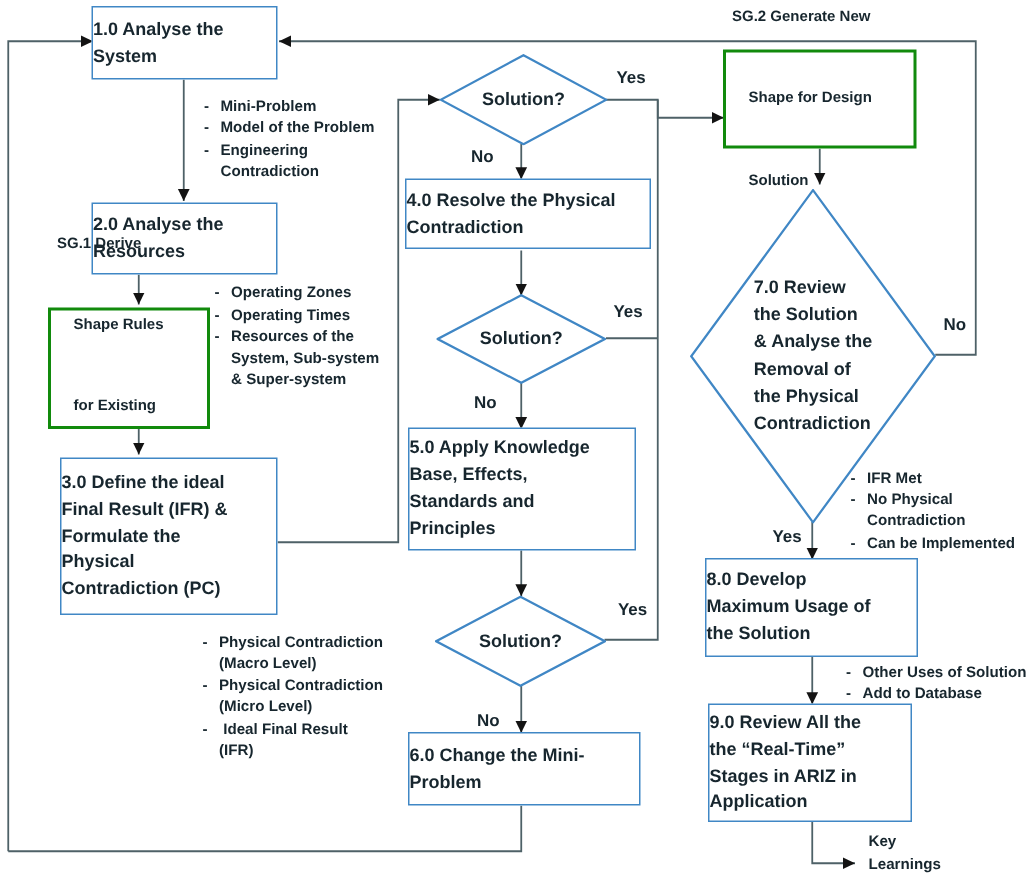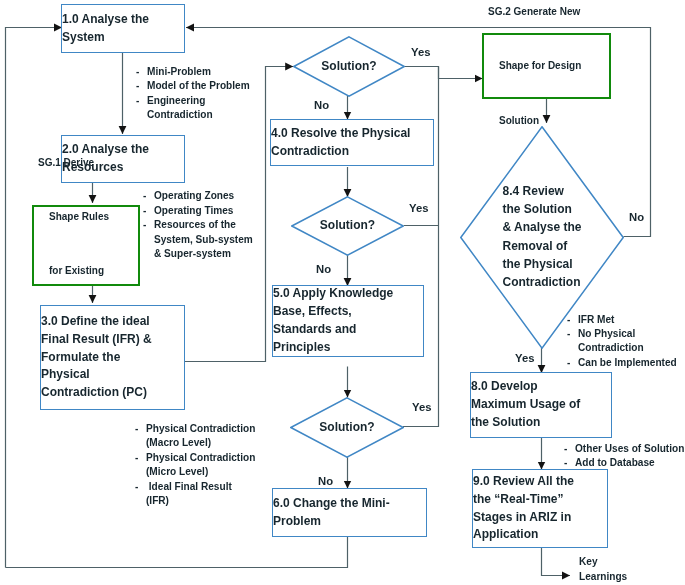--- a/index.html
+++ b/index.html
@@ -28,21 +28,21 @@
   .note .row{display:flex;}
   .note .dash{width:11px;flex:0 0 11px;}
   .bold{font-weight:bold;}
 
   
   #n1 {left:61px;  top:4px;   width:124px; height:49px;}
   #n2 {left:61px;  top:135px; width:124px; height:48px;}
   #sg1{left:32px;  top:205px; width:108px; height:81px;}
   #n3 {left:40px;  top:305px; width:145px; height:105px;}
   #n4 {left:270px; top:119px; width:164px; height:47px;}
-  #n5 {left:272px; top:285px; width:152px; height:72px;}
+  #n5 {left:272px; top:285px; width:152px; height:82px;}
   #n6 {left:272px; top:488px; width:155px; height:49px;}
   #sg2{left:482px; top:33px;  width:129px; height:66px;}
   #n8 {left:470px; top:372px; width:142px; height:66px;}
   #n9 {left:472px; top:469px; width:136px; height:79px;}
 
   #d1 {left:293px; top:36px;  width:112px; height:61px;}
   #d2 {left:291px; top:196px; width:113px; height:60px;}
   #d3 {left:290px; top:397px; width:114px; height:61px;}
   #d7 {left:460px; top:126px; width:164px; height:223px;}
 
@@ -163,21 +163,21 @@
       <svg width="114" height="61" viewBox="0 0 114 61" style="position: absolute; left: 0px; top: 0px;">
         <path d="M57,0.8 L113.2,30.5 L57,60.2 L0.8,30.5 z" fill="#ffffff" stroke="#4087c5" stroke-width="1.5"></path>
       </svg>
       <span class="dlabel">Solution?</span>
     </div>
   <div class="dia" id="d7">
       <svg width="164" height="223" viewBox="0 0 164 223" style="position: absolute; left: 0px; top: 0px;">
         <path d="M82,0.8 L163.2,111.5 L82,222.2 L0.8,111.5 z" fill="#ffffff" stroke="#4087c5" stroke-width="1.5"></path>
       </svg>
       <div class="dlabel d7text">
-        <span class="ln">8.4 Review</span>
+        <span class="ln">7.0 Review</span>
         <span class="ln">the Solution</span>
         <span class="ln">&amp; Analyse the</span>
         <span class="ln">Removal of</span>
         <span class="ln">the Physical</span>
         <span class="ln">Contradiction</span>
       </div>
     </div>
 
   <span class="yn" id="d1yes">Yes</span>
   <span class="yn" id="d1no">No</span>

